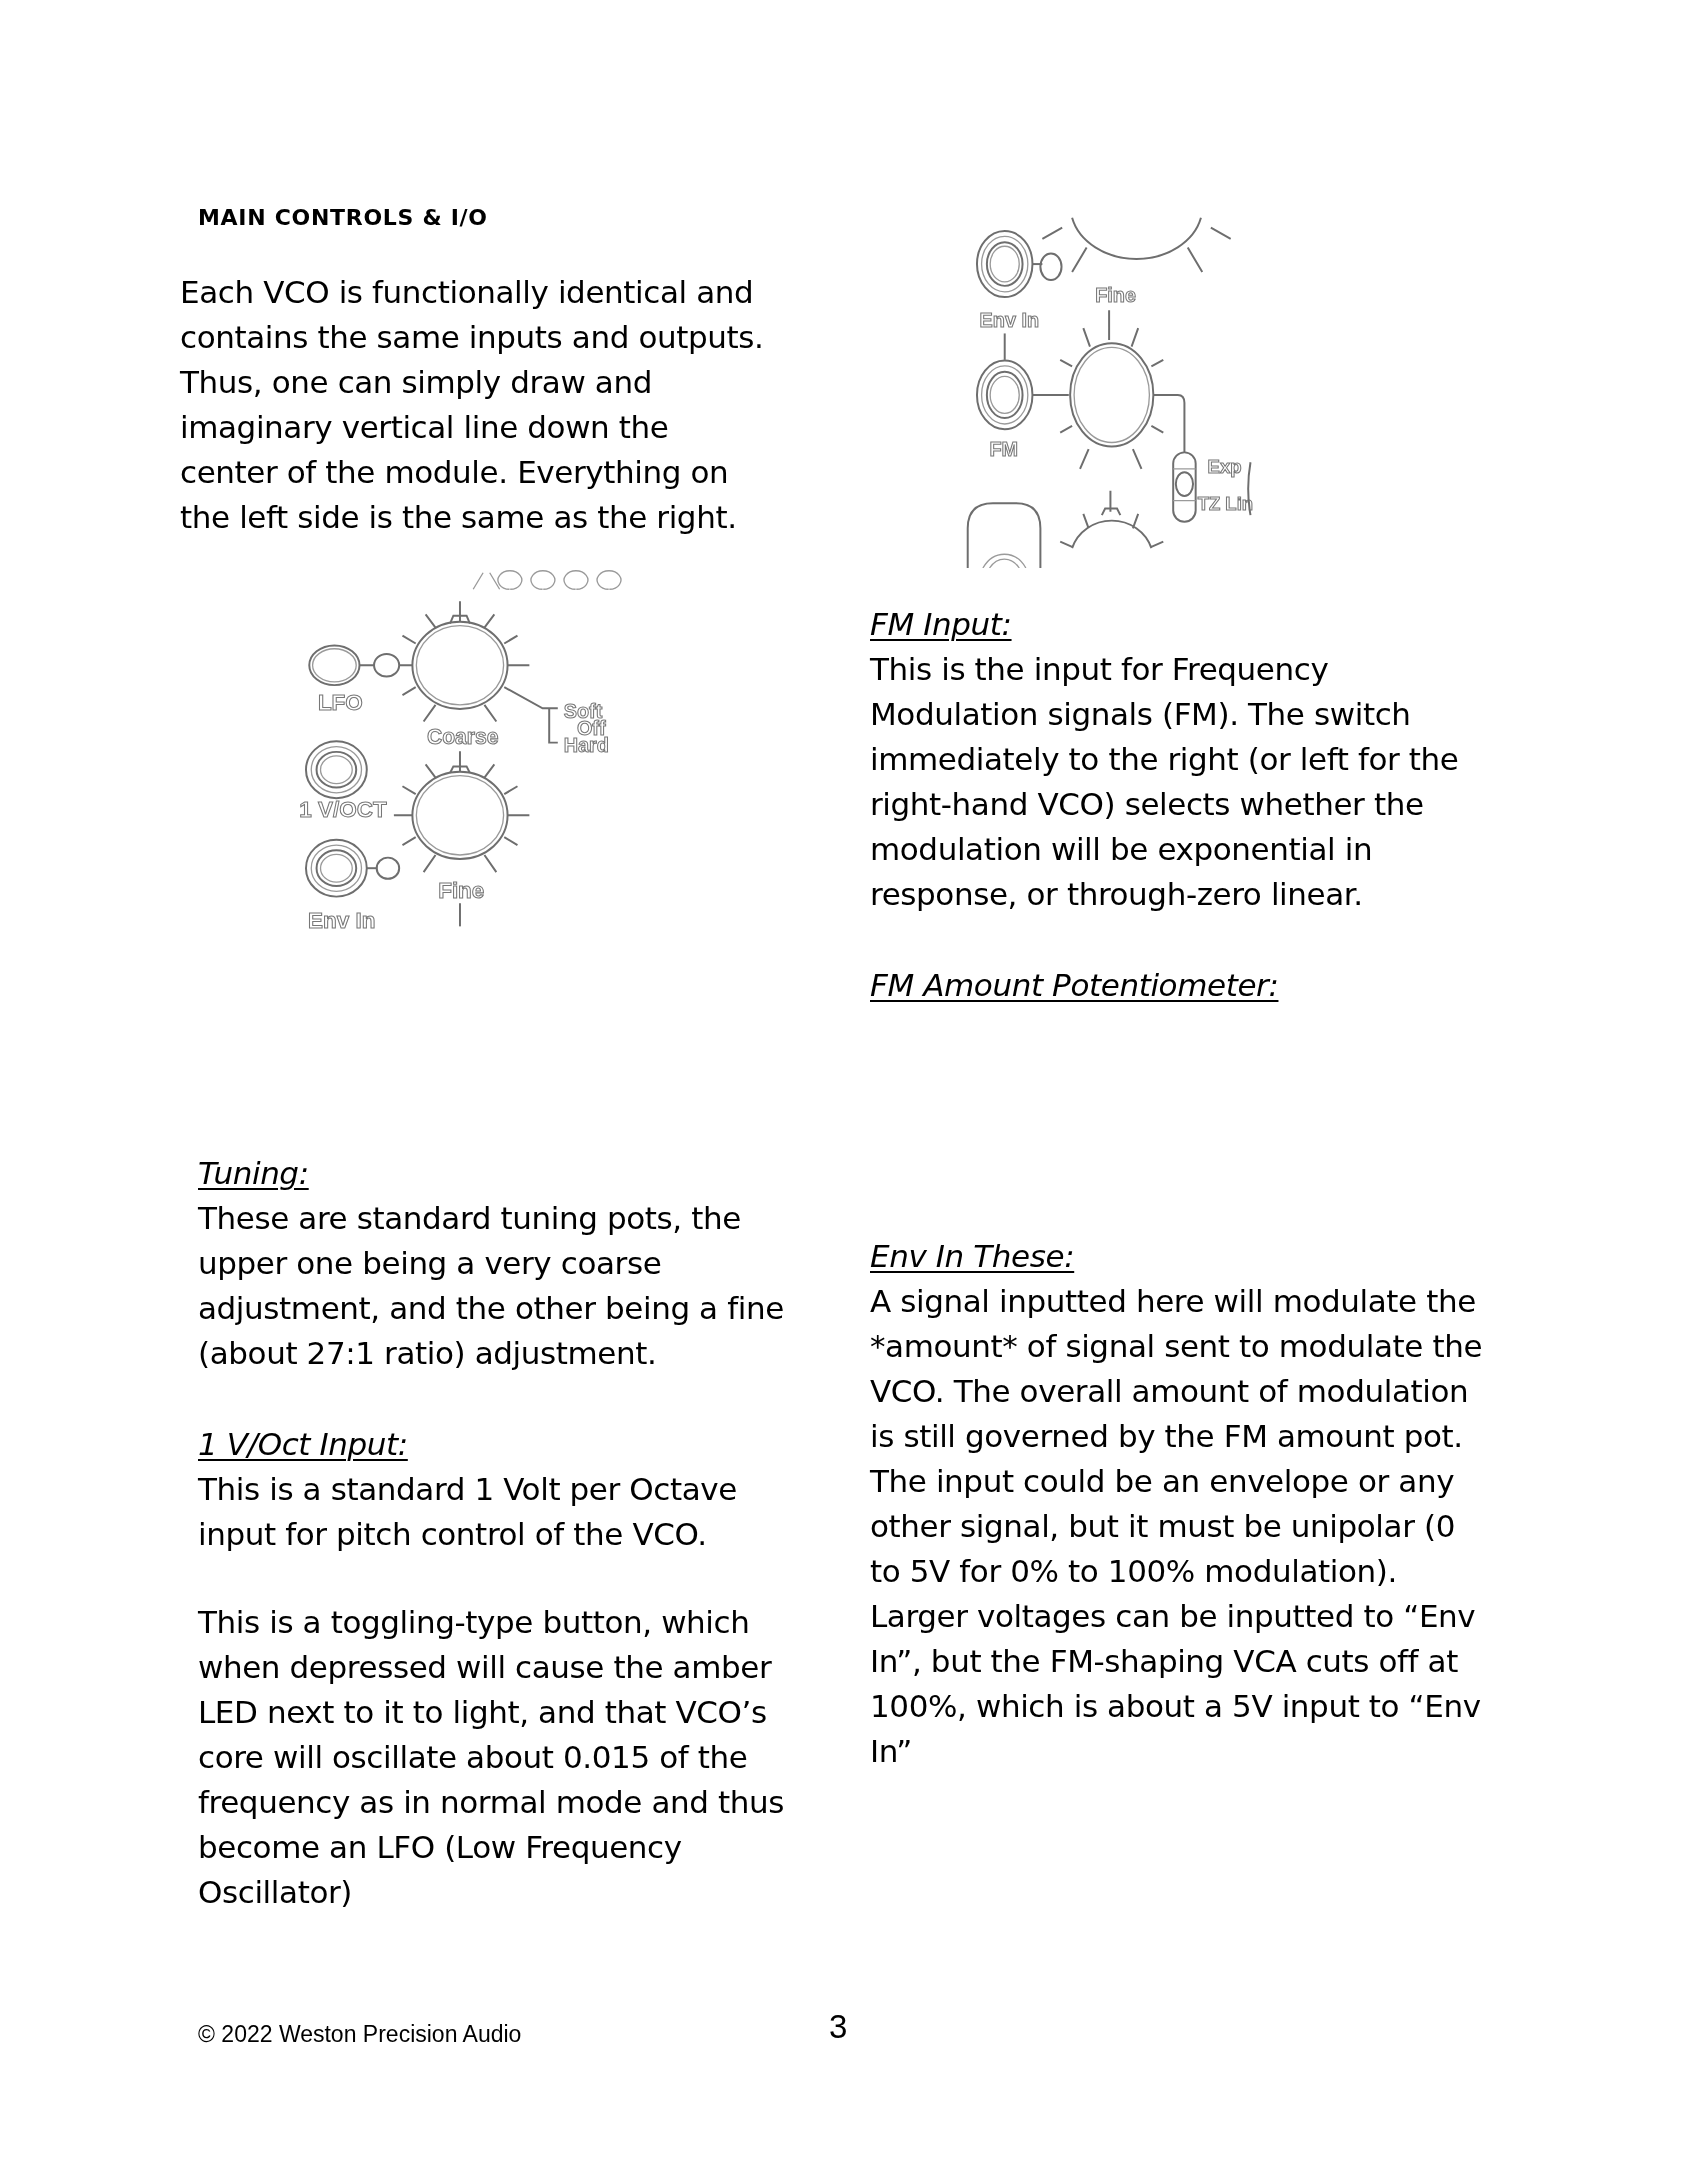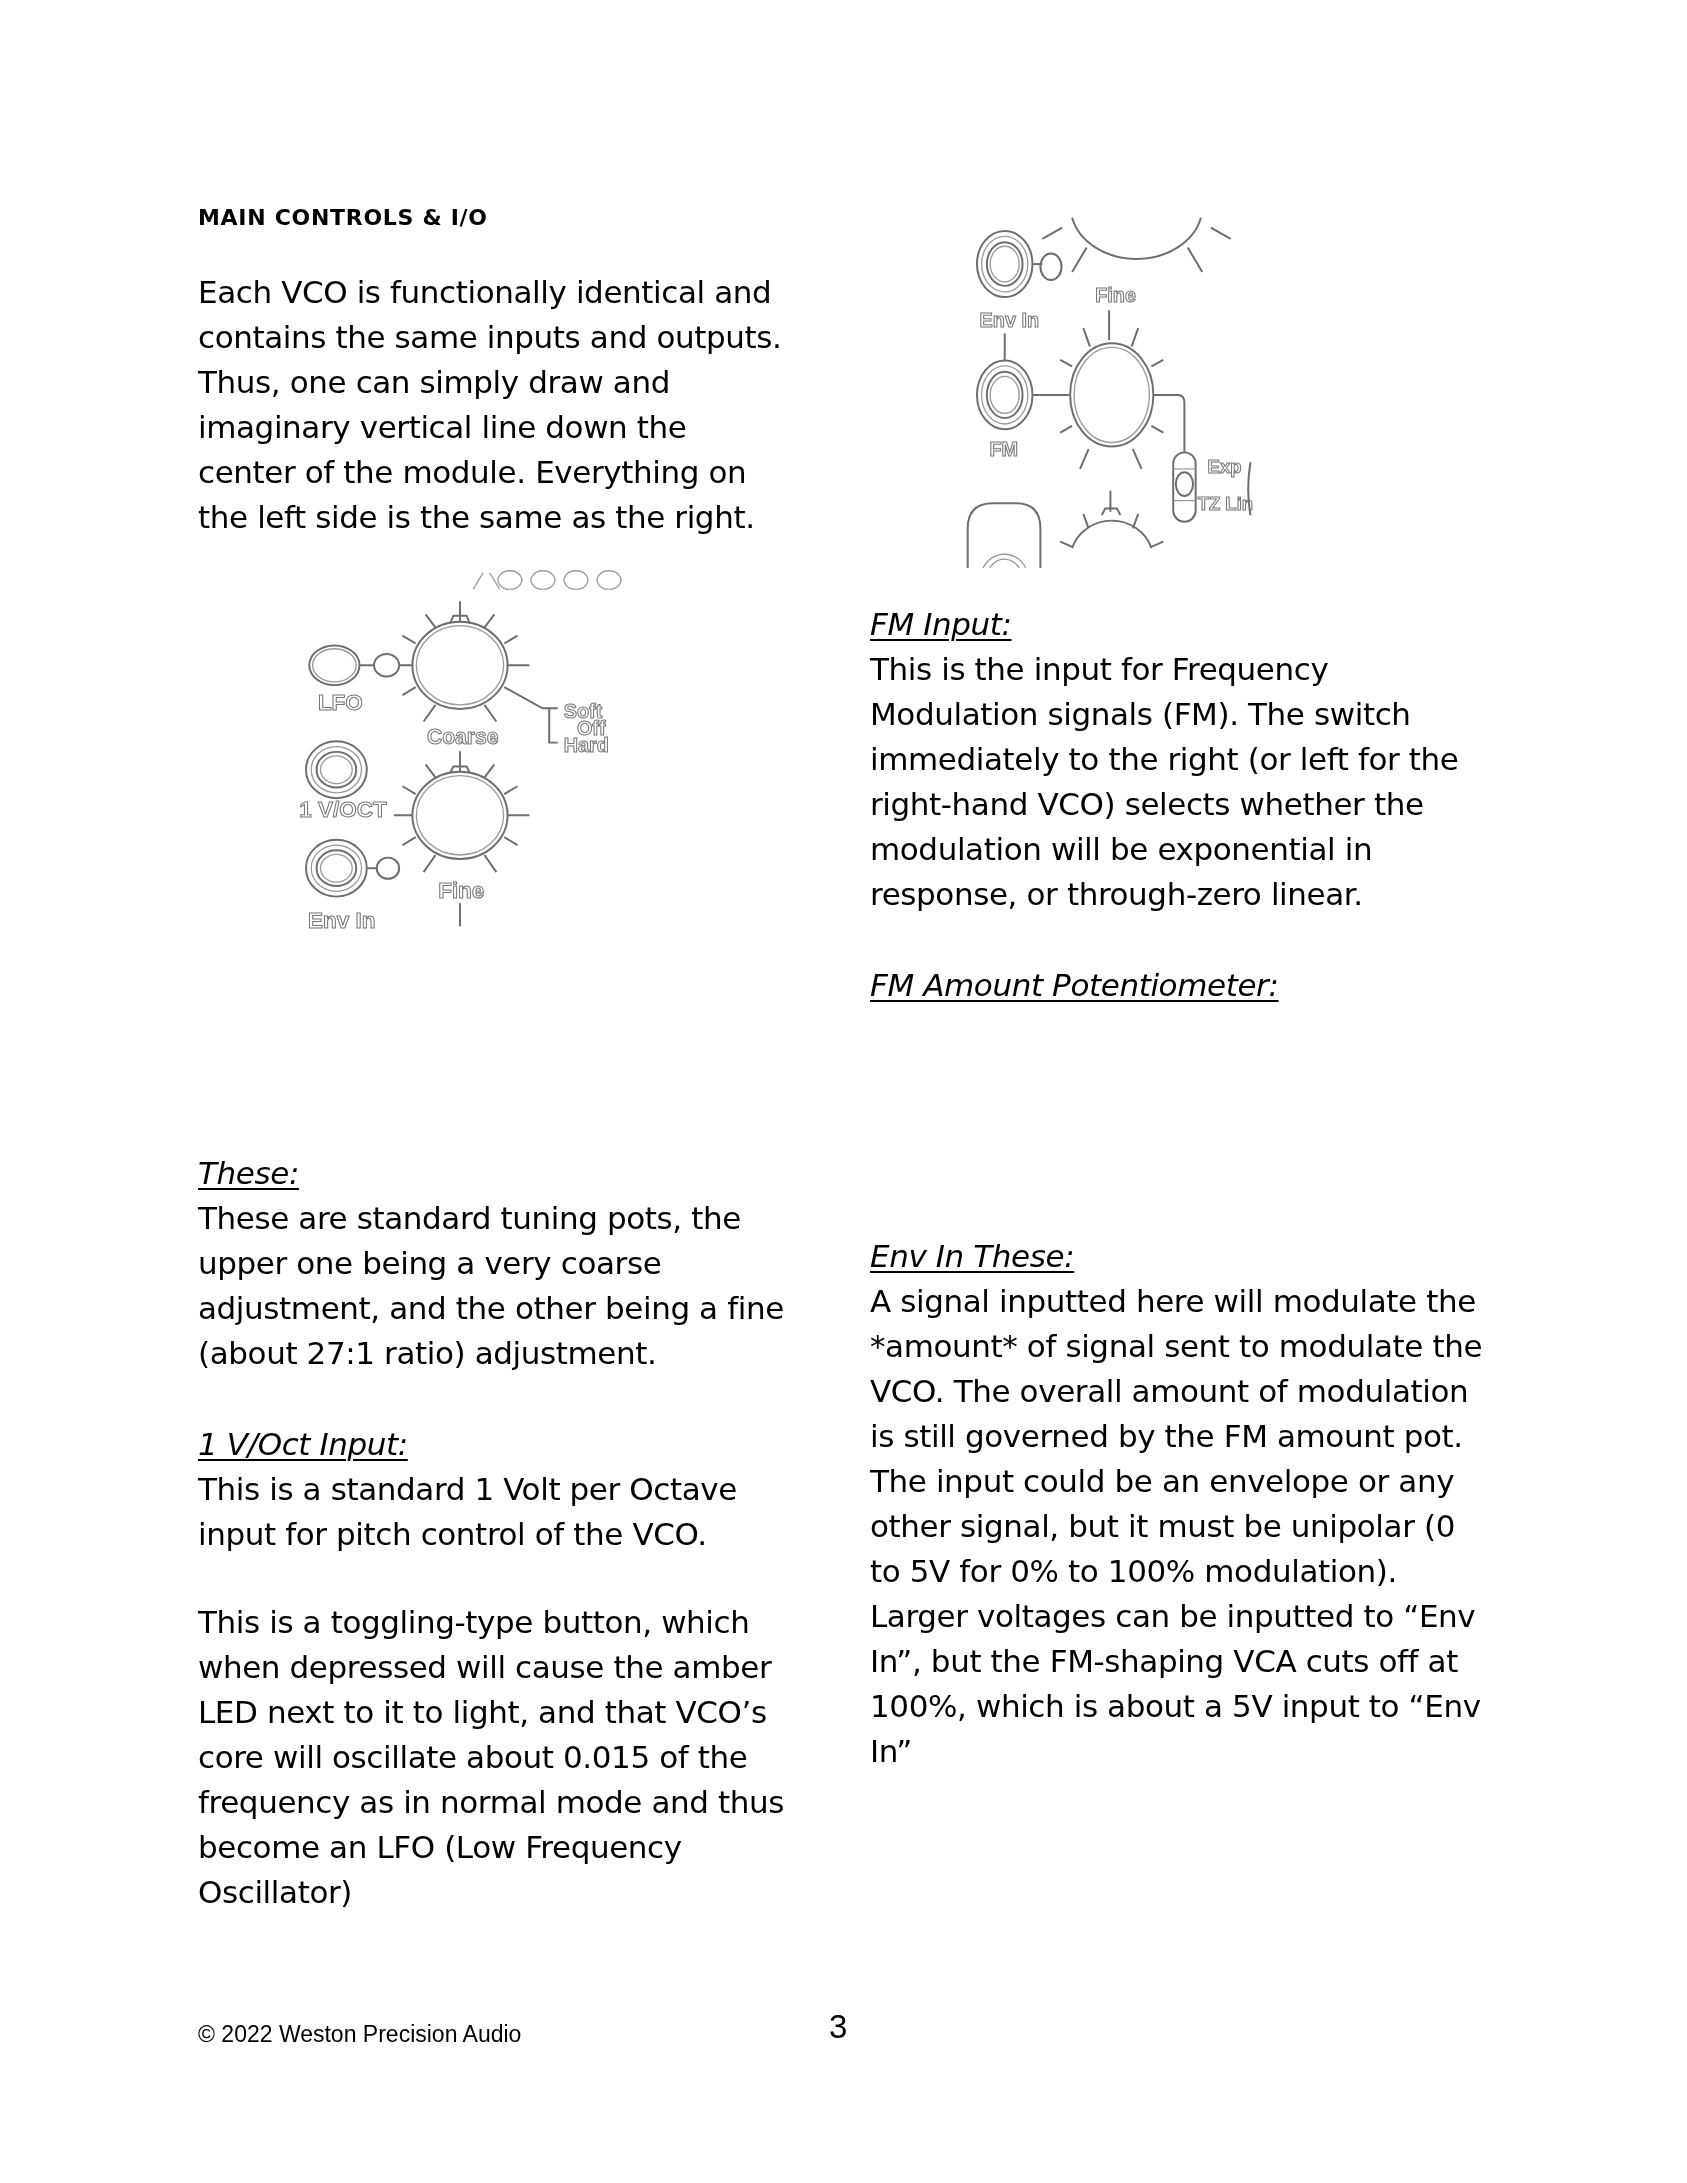--- a/index.html
+++ b/index.html
@@ -1,21 +1,21 @@
 <!DOCTYPE html>
 <html style="font-size:10.6px"><head>
 <meta charset="utf-8">
 <style>
   html, body { margin: 0; padding: 0; background: #ffffff; }
   body { width: 1687px; height: 2183px; position: relative; overflow: hidden;
          font-family: "DejaVu Sans", sans-serif; color: #000; }
   .abs { position: absolute; }
   .heading { left: 198px; top: 205px; font-size: 22px; font-weight: bold; letter-spacing: 0.7px; margin: 0; }
   .para { font-size: 31px; line-height: 45px; margin: 0; letter-spacing: -0.4px; }
-  .intro { left: 198px; top: 270px; width: 595px; }
+  .intro { left: 180px; top: 270px; width: 595px; }
   .section-title { font-style: italic; text-decoration: underline; text-decoration-thickness: 2px; text-underline-offset: 4px; display:block; }
   .col-left { left: 198px; width: 595px; }
   .col-right { left: 870px; width: 622px; }
   .footer-copy { left: 198px; top: 2021px; font-family: "Liberation Sans", sans-serif; font-size: 23px; }
   .footer-page { left: 829px; top: 2008px; font-family: "Liberation Sans", sans-serif; font-size: 33px; }
   svg text { font-family: "Liberation Sans", sans-serif; font-weight: bold; fill: #fff; stroke: #777; stroke-width: 1.6px; }
   .ln { stroke: #6e6e6e; fill: none; stroke-width: 3; }
   .ln2 { stroke: #9a9a9a; fill: none; stroke-width: 2; }
 </style>
 </head>
@@ -115,21 +115,21 @@
   <text x="445" y="416" font-size="28">Exp</text>
   <text x="430" y="472" font-size="28">TZ Lin</text>
   <path class="ln" d="M510 400 Q503 440 510 480"></path>
 
   <path class="ln" d="M82 560 L82 500 Q82 462 120 462 L155 462 Q192 462 192 500 L192 560"></path>
   <path class="ln2" d="M105 560 A40 50 0 0 1 170 560 M115 560 A30 40 0 0 1 160 560"></path>
   <path class="ln" d="M298 443 L298 475 M285 480 L290 470 L308 470 L313 480 M240 530 A63 60 0 0 1 360 530 M257 478 L265 500 M340 478 L332 500 M222 520 L240 528 M378 520 L360 528"></path>
 </svg>
 
 <div class="abs col-left" style="top:1151px;">
-  <span class="para section-title">These:</span>
+  <span class="para section-title">Tuning:</span>
   <p class="para">These are standard tuning pots, the upper one being a very coarse adjustment, and the other being a fine (about 27:1 ratio) adjustment.</p>
 </div>
 <div class="abs col-left" style="top:1422px;">
   <span class="para section-title">1 V/Oct Input:</span>
   <p class="para">This is a standard 1 Volt per Octave input for pitch control of the VCO.</p>
 </div>
 <div class="abs col-left" style="top:1600px;">
   <p class="para">This is a toggling-type button, which when depressed will cause the amber LED next to it to light, and that VCO’s core will oscillate about 0.015 of the frequency as in normal mode and thus become an LFO (Low Frequency Oscillator)</p>
 </div>
 

